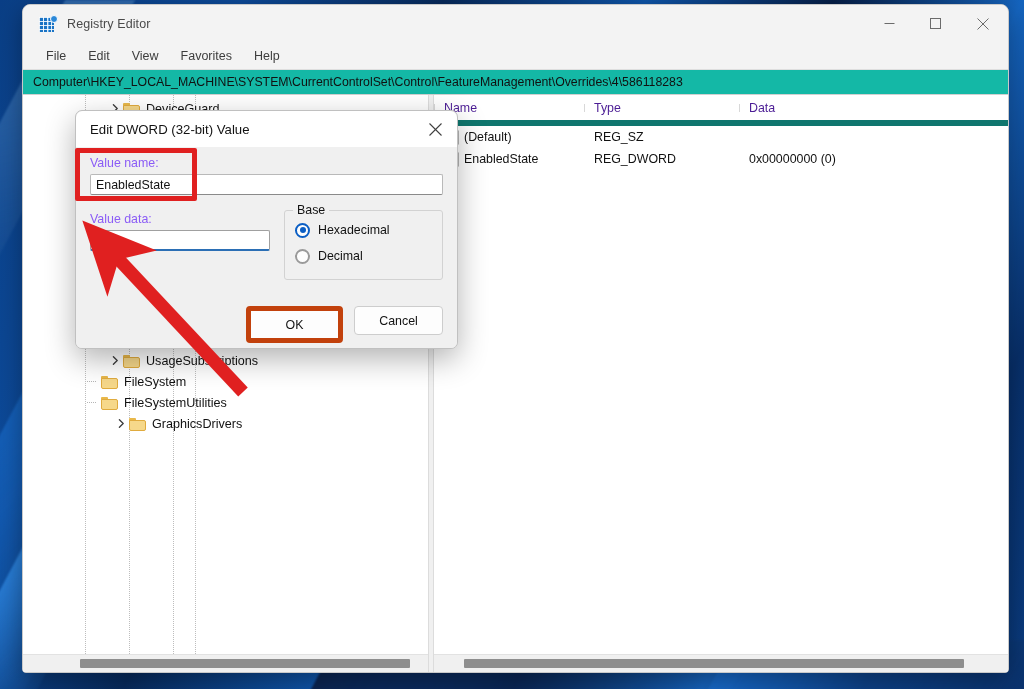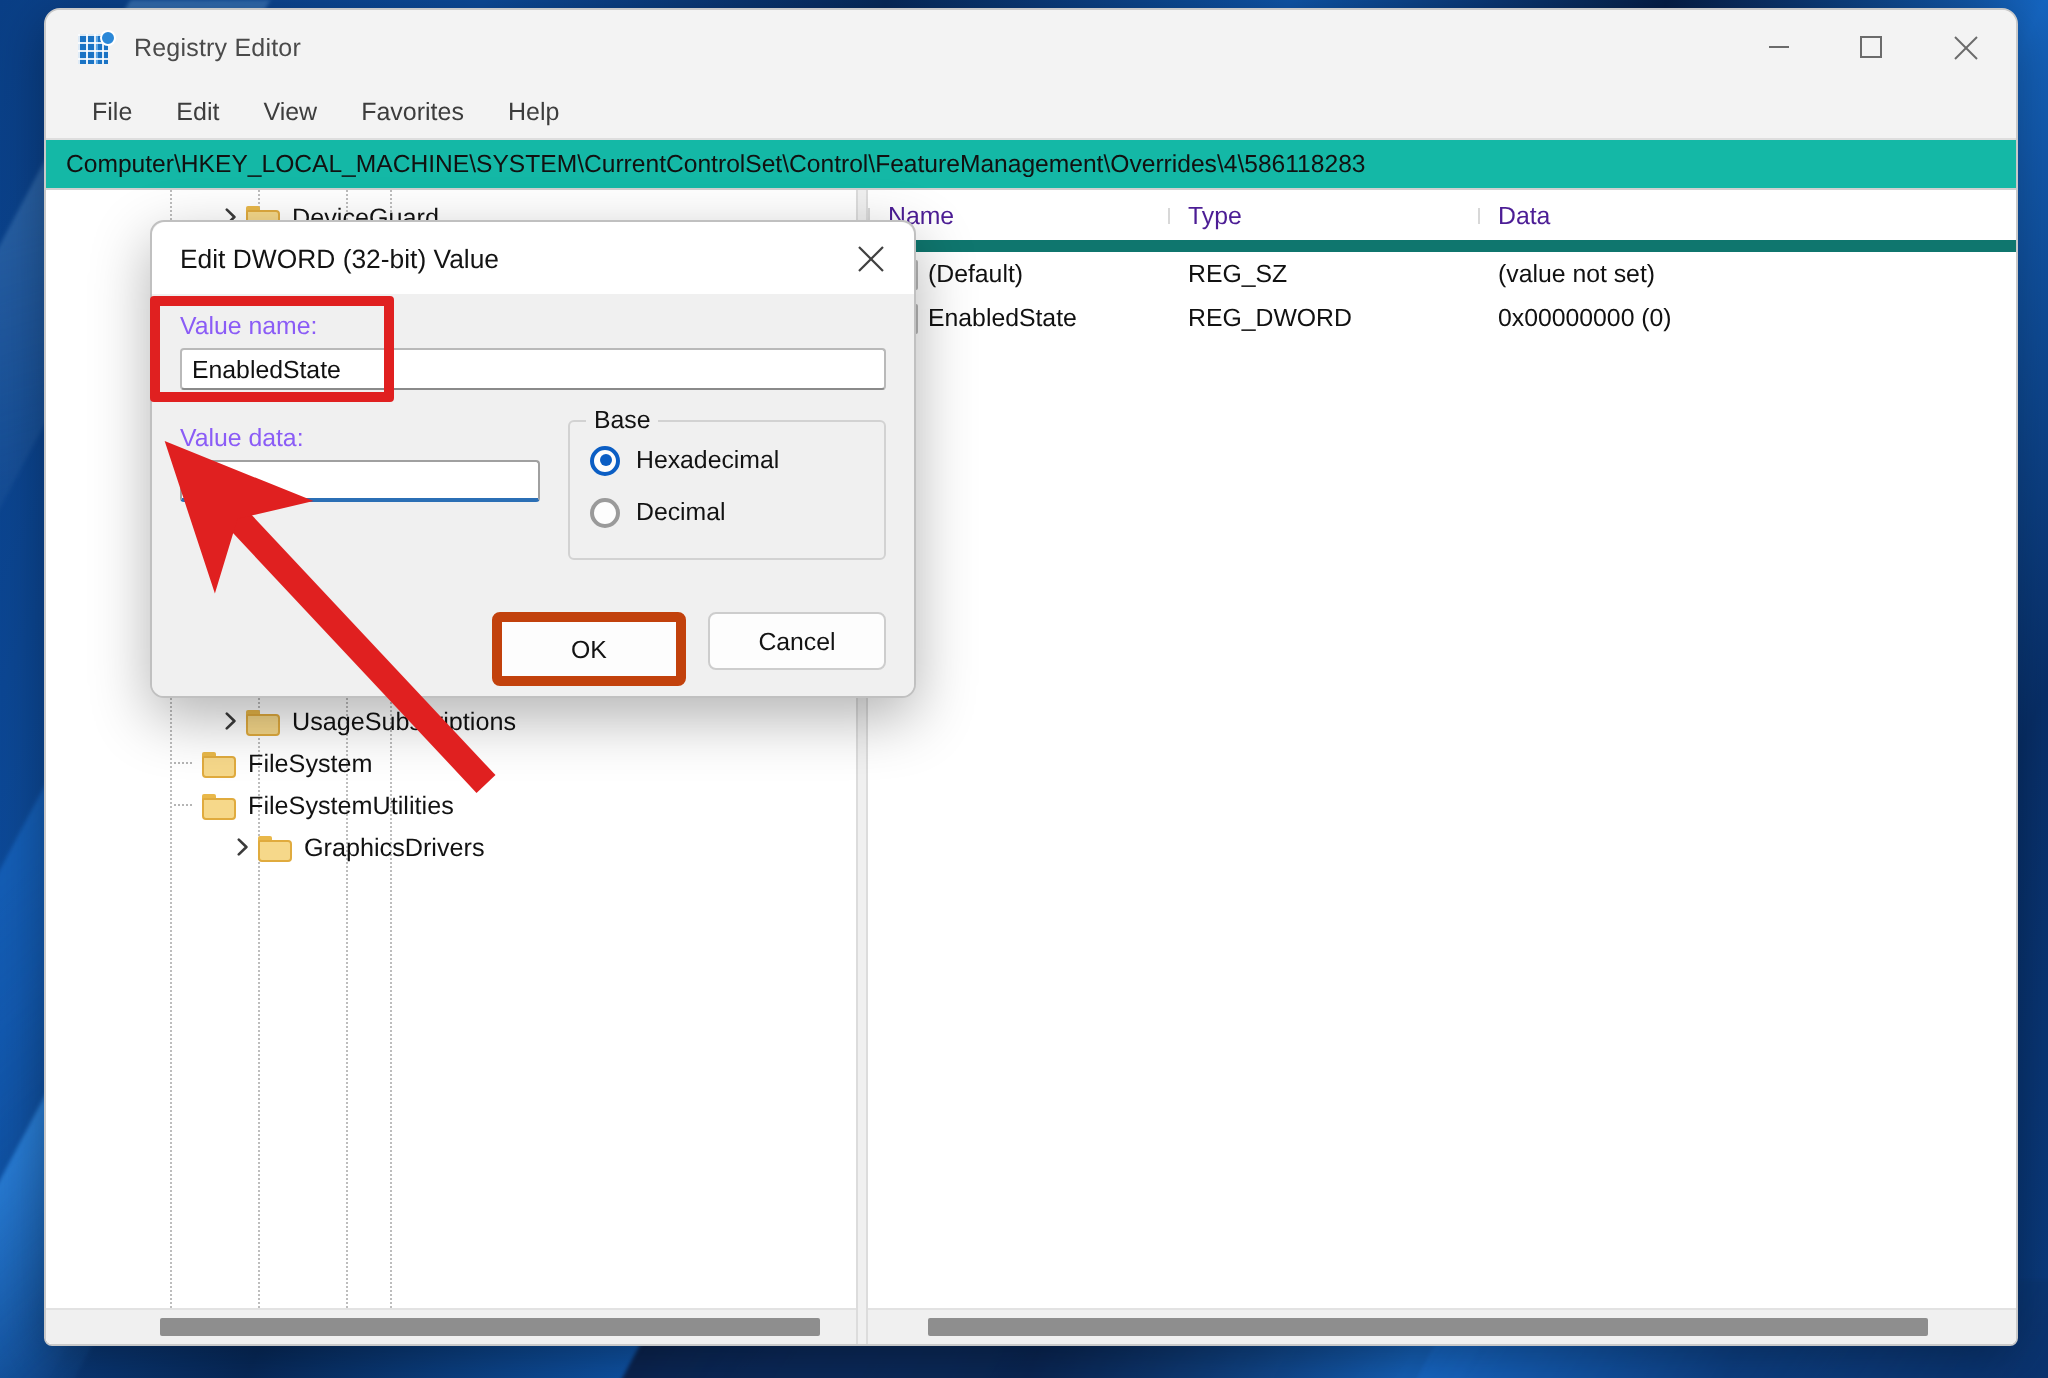--- a/index.html
+++ b/index.html
@@ -648,21 +648,20 @@
           <div class="col type">Type</div>
           <div class="col data">Data</div>
         </div>
       <div class="rows" id="valueRows">
           <div class="vrow">
             <div class="c name">
               <span class="ab-icon">ab</span>
               <span>(Default)</span>
             </div>
             <div class="c type">REG_SZ</div>
-            <div class="c data">(value not set)</div>
           </div>
           <div class="vrow">
             <div class="c name">
               <span class="ab-icon">011</span>
               <span>EnabledState</span>
             </div>
             <div class="c type">REG_DWORD</div>
             <div class="c data">0x00000000 (0)</div>
           </div>
         </div>

